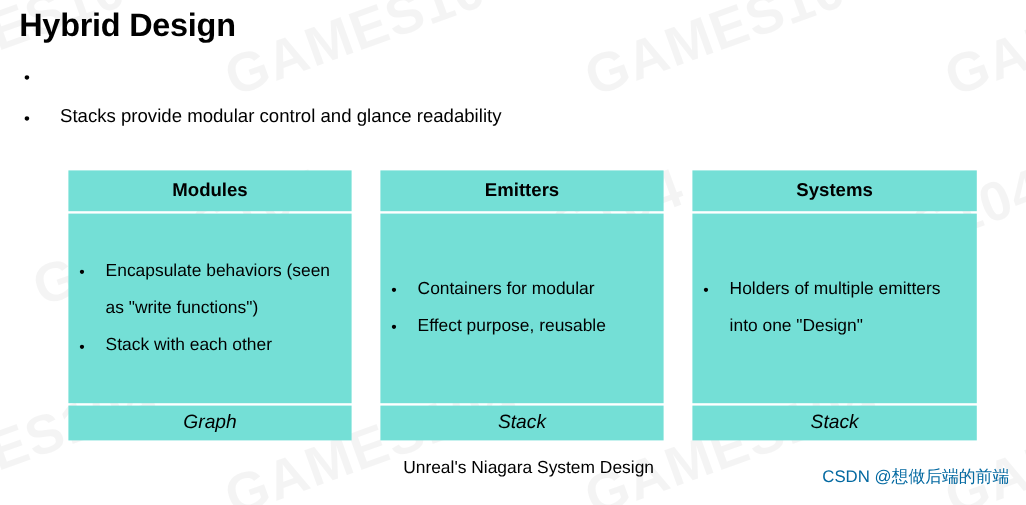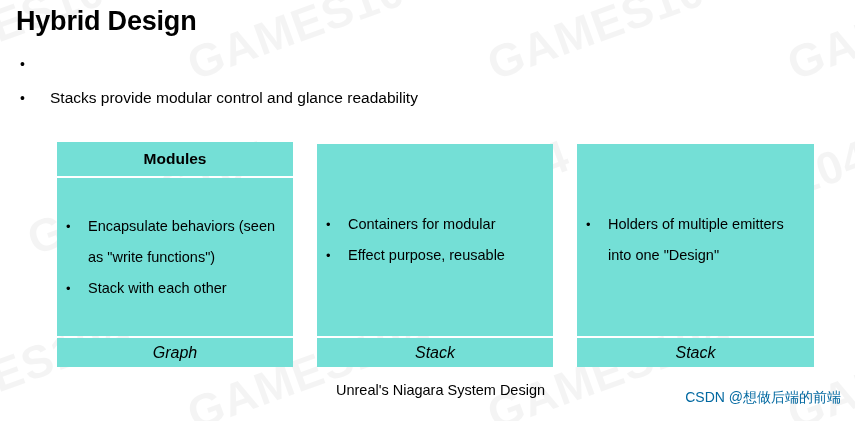--- a/index.html
+++ b/index.html
@@ -194,34 +194,36 @@
     </div>
     <div class="card-bullet">
       <span class="bullet-dot">•</span>
       <span class="bullet-text">Stack with each other</span>
     </div>
   </div>
   <div class="card-footer">Graph</div>
 </div>
 
 <div class="card" id="card-1">
+  <div class="card-header">Emitters</div>
   <div class="card-body">
     <div class="card-bullet">
       <span class="bullet-dot">•</span>
       <span class="bullet-text">Containers for modular</span>
     </div>
     <div class="card-bullet">
       <span class="bullet-dot">•</span>
       <span class="bullet-text">Effect purpose, reusable</span>
     </div>
   </div>
   <div class="card-footer">Stack</div>
 </div>
 
 <div class="card" id="card-2">
+  <div class="card-header">Systems</div>
   <div class="card-body">
     <div class="card-bullet">
       <span class="bullet-dot">•</span>
       <span class="bullet-text">Holders of multiple emitters into one "Design"</span>
     </div>
   </div>
   <div class="card-footer">Stack</div>
 </div>
 
 <div id="diagram-caption">Unreal's Niagara System Design</div>

